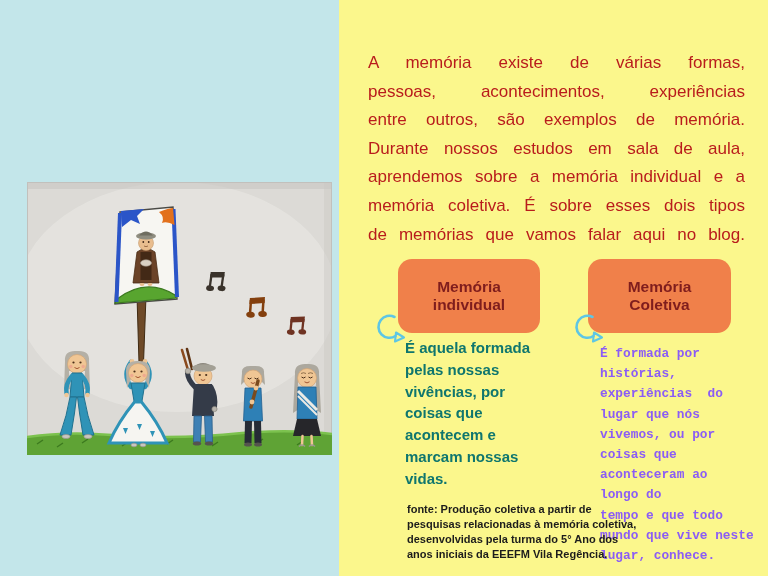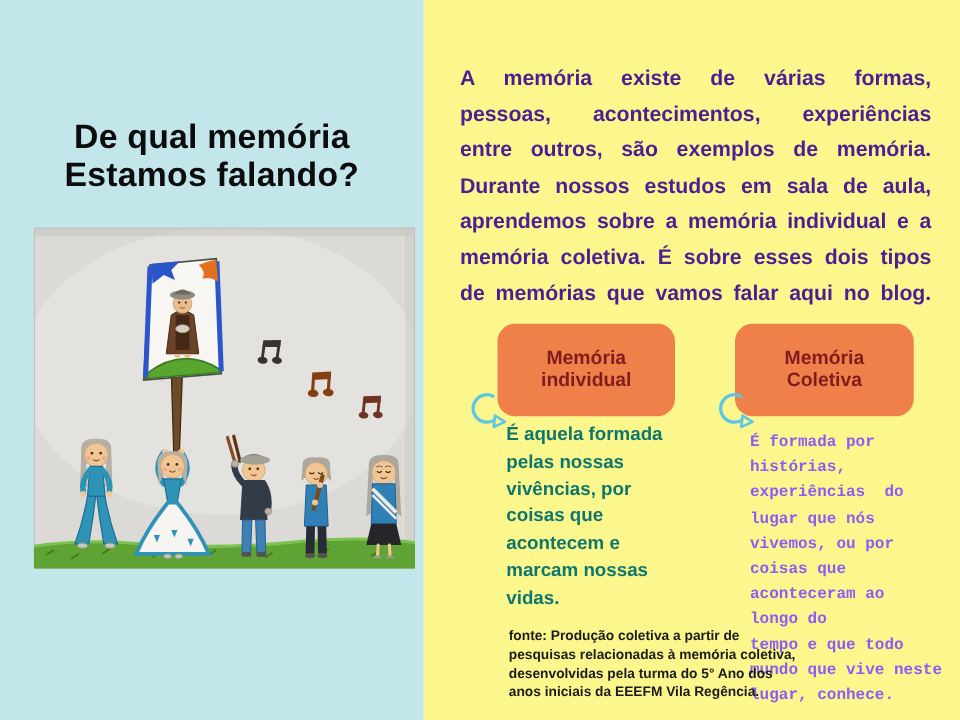--- a/index.html
+++ b/index.html
@@ -10,21 +10,21 @@
   .title{position:absolute;left:0;top:76px;width:339px;text-align:center;
          font-size:27px;line-height:31px;font-weight:bold;color:#0c0c0c;
          white-space:pre-line;letter-spacing:0.2px;}
   .photo{position:absolute;left:27px;top:182px;width:305px;height:273px;}
   .photo svg{display:block;}
   .caption{position:absolute;left:27px;top:461px;width:308px;
            font-size:10.5px;line-height:15px;color:#3c3c3c;white-space:pre-line;}
 
   .right-panel{position:absolute;left:339px;top:0;width:429px;height:576px;background:#fbf78c;}
   .intro{position:absolute;left:29px;top:32px;width:377px;
-         font-size:17px;line-height:28.6px;font-weight:bold;color:#4c1d95;
+         font-size:17px;line-height:28.6px;font-weight:normal;color:#b91c1c;
          white-space:pre-line;text-align:justify;text-align-last:justify;}
 
   .card-box{position:absolute;width:142px;height:74px;background:#f0804a;border-radius:14px;
             display:flex;align-items:center;justify-content:center;text-align:center;
             font-size:15.5px;line-height:18px;font-weight:bold;color:#7f1d1d;white-space:pre-line;}
   #card1-box{left:59px;top:259px;}
   #card2-box{left:249px;top:259px;width:143px;}
 
   .loop-arrow{position:absolute;width:34px;height:36px;}
   #arrow1{left:36px;top:313px;}
@@ -38,22 +38,20 @@
 
   .fonte{position:absolute;left:29px;top:502px;
          font-size:11px;line-height:15px;font-weight:bold;color:#1c1c1c;white-space:pre;margin-left:39px;}
 </style>
 </head>
 <body>
 
 <div class="page">
 
   <div class="left-panel">
-    <h1 class="title">De qual memória
-Estamos falando?</h1>
 
     <div class="photo">
       <svg width="305" height="273" viewBox="0 0 305 273">
 
         <rect x="0" y="0" width="305" height="273" fill="#dcdad6"></rect>
         <ellipse cx="150" cy="115" rx="160" ry="115" fill="#ebeae6" opacity="0.55"></ellipse>
         <rect x="0" y="0" width="305" height="7" fill="#c7c5c1" opacity="0.55"></rect>
         <rect x="297" y="0" width="8" height="273" fill="#c9c7c3" opacity="0.45"></rect>
         <rect x="0.5" y="0.5" width="304" height="272" fill="none" stroke="#c2c0bc" stroke-width="1"></rect>
 

